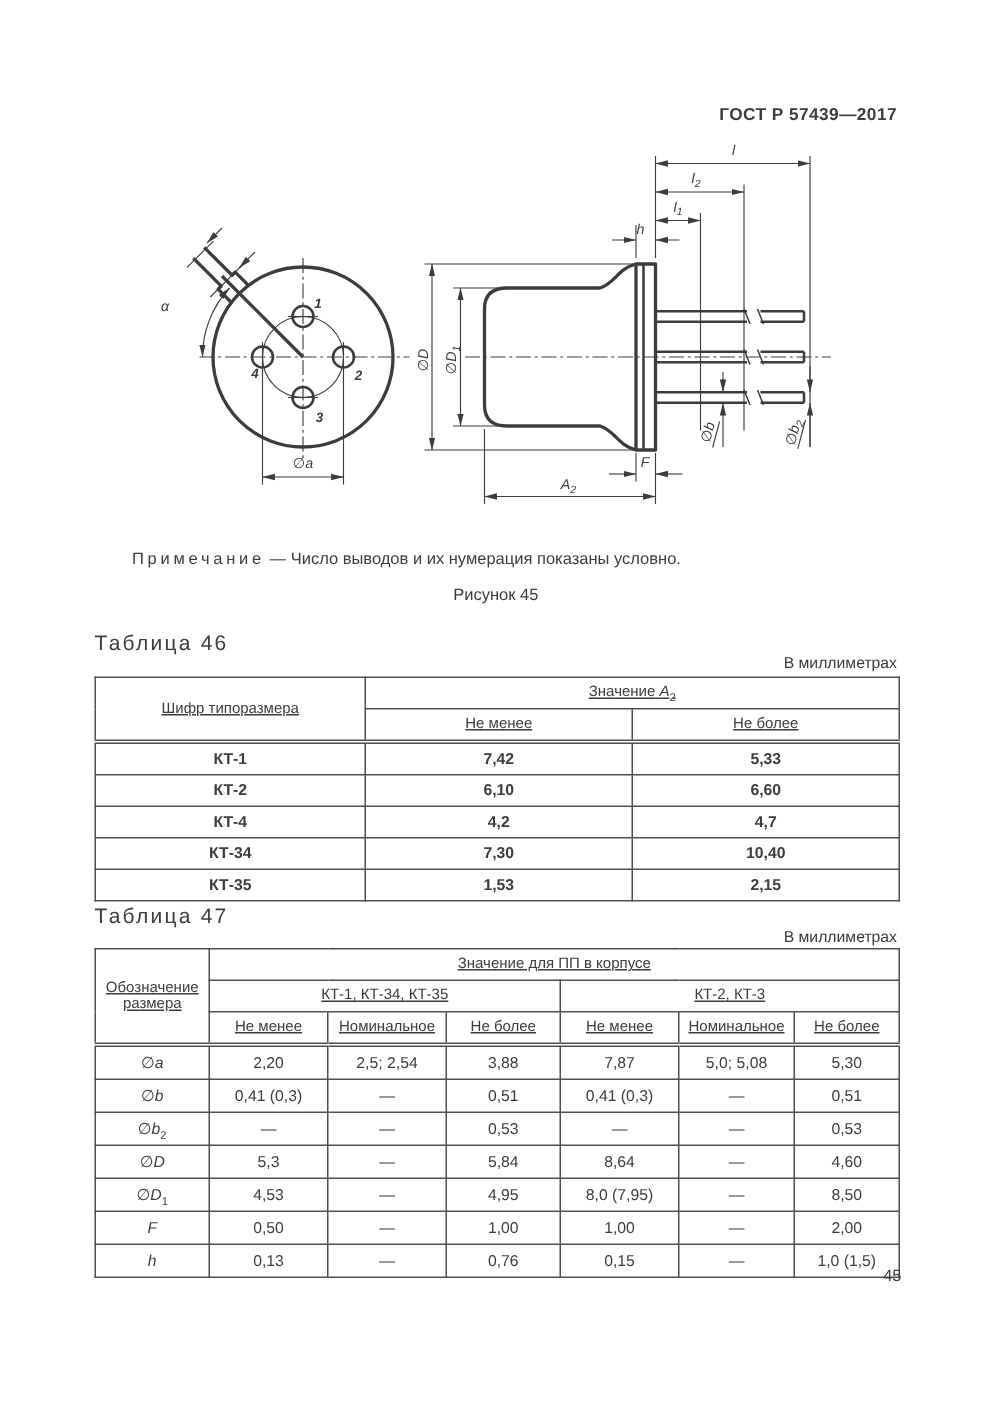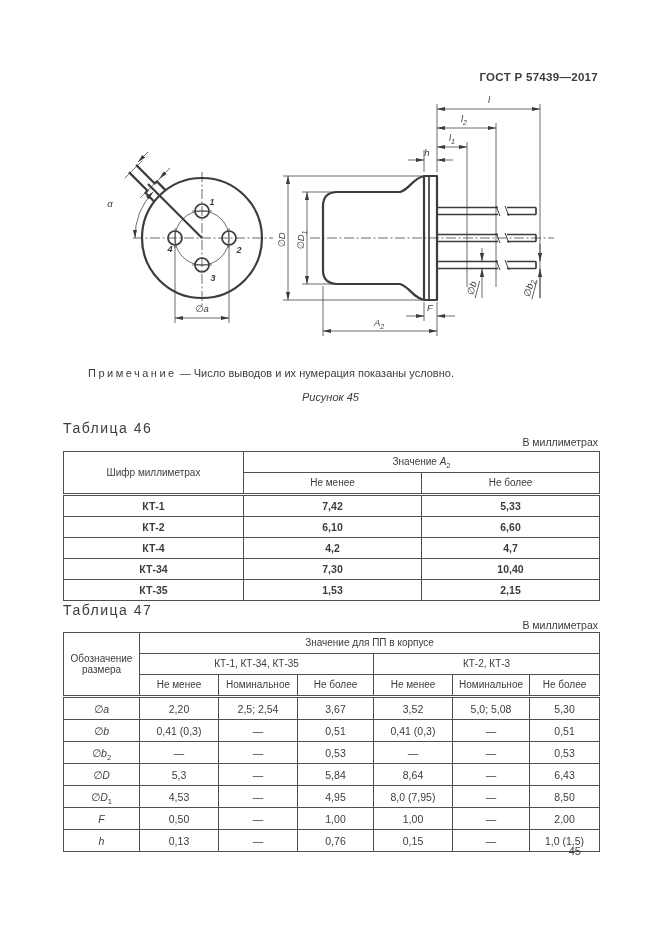--- a/index.html
+++ b/index.html
@@ -14,34 +14,34 @@
   svg text.pin { font-weight:bold; font-size:9px; }
   .ln { stroke:#3c3c3c; fill:none; }
   .thick { stroke-width:2.2; stroke-linejoin:round; }
   .med   { stroke-width:1.7; }
   .thin  { stroke-width:0.75; }
   .brk   { stroke-width:1; }
   .cl    { stroke-width:0.75; stroke-dasharray:10 2.5 2 2.5; }
 
   .note { position:absolute; top:367px; left:88px; font-size:11px; }
   .note .spaced { letter-spacing:2.5px; }
-  .fig-caption { position:absolute; top:391px; left:63px; width:535px; text-align:center; font-size:11px;font-style:italic; }
+  .fig-caption { position:absolute; top:391px; left:63px; width:535px; text-align:center; font-size:11px; }
 
   .tbl-title { position:absolute; left:63px; font-size:14px; letter-spacing:1.5px; }
   .units { position:absolute; right:63px; font-size:10.5px;margin-left:44px; }
 
   table.gtable { position:absolute; left:63px; border-collapse:collapse; table-layout:fixed; width:536px; background:#fff; border:1.5px solid #4f4f4f; }
   .gtable th, .gtable td { border:1px solid #4f4f4f; font-weight:normal; text-align:center; vertical-align:middle; padding:1px 3px; }
-  .gtable th { font-size:10px; height:18px; line-height:1.15; }
+  .gtable th { font-size:10px; height:18px; line-height:1.15;text-decoration:underline; }
   .gtable td { font-size:10.5px; }
   .t46 td { height:18px;font-weight:bold; }
   .t47 td { height:19px; }
   .gtable thead tr.subrow th, .gtable thead th.rspan { border-bottom:3px double #4f4f4f; }
   .gtable sub { font-size:7.5px; line-height:0; }
-  .page-num { position:absolute; top:845px; right:80px; font-size:11px; }
+  .page-num { position:absolute; top:845px; right:60px; font-size:11px; }
 </style>
 </head>
 <body>
 
 <div class="std-header">ГОСТ Р 57439—2017</div>
 
 <svg class="drawing" viewBox="55 88 545 265" width="545" height="265">
   <defs>
     <marker id="ar" markerWidth="10" markerHeight="7" refX="8.3" refY="3" orient="auto-start-reverse" markerUnits="userSpaceOnUse">
       <path d="M0,0.9 L8.5,3 L0,5.1 Z" fill="#3c3c3c"></path>
@@ -172,21 +172,21 @@
 <div class="units" style="top:436px">В миллиметрах</div>
 
 <table class="gtable t46" style="top:451px">
   <colgroup>
       <col style="width:180px">
       <col style="width:178px">
       <col style="width:178px">
     </colgroup>
   <thead>
     <tr>
-      <th rowspan="2" class="rspan">Шифр миллиметрах</th>
+      <th rowspan="2" class="rspan">Шифр типоразмера</th>
       <th colspan="2"><span>Значение</span> <i>A</i><sub>2</sub></th>
     </tr>
     <tr class="subrow">
       <th>Не менее</th>
       <th>Не более</th>
     </tr>
   </thead>
   <tbody>
     <tr>
       <td>КТ-1</td>
@@ -245,22 +245,22 @@
       <th>Не менее</th>
       <th>Номинальное</th>
       <th>Не более</th>
     </tr>
   </thead>
   <tbody>
     <tr>
       <td><span>∅</span><i>a</i><sub></sub></td>
       <td>2,20</td>
       <td>2,5; 2,54</td>
-      <td>3,67</td>
-      <td>3,52</td>
+      <td>3,88</td>
+      <td>7,87</td>
       <td>5,0; 5,08</td>
       <td>5,30</td>
     </tr>
     <tr>
       <td><span>∅</span><i>b</i><sub></sub></td>
       <td>0,41 (0,3)</td>
       <td>—</td>
       <td>0,51</td>
       <td>0,41 (0,3)</td>
       <td>—</td>
@@ -275,21 +275,21 @@
       <td>—</td>
       <td>0,53</td>
     </tr>
     <tr>
       <td><span>∅</span><i>D</i><sub></sub></td>
       <td>5,3</td>
       <td>—</td>
       <td>5,84</td>
       <td>8,64</td>
       <td>—</td>
-      <td>6,43</td>
+      <td>4,60</td>
     </tr>
     <tr>
       <td><span>∅</span><i>D</i><sub>1</sub></td>
       <td>4,53</td>
       <td>—</td>
       <td>4,95</td>
       <td>8,0 (7,95)</td>
       <td>—</td>
       <td>8,50</td>
     </tr>

